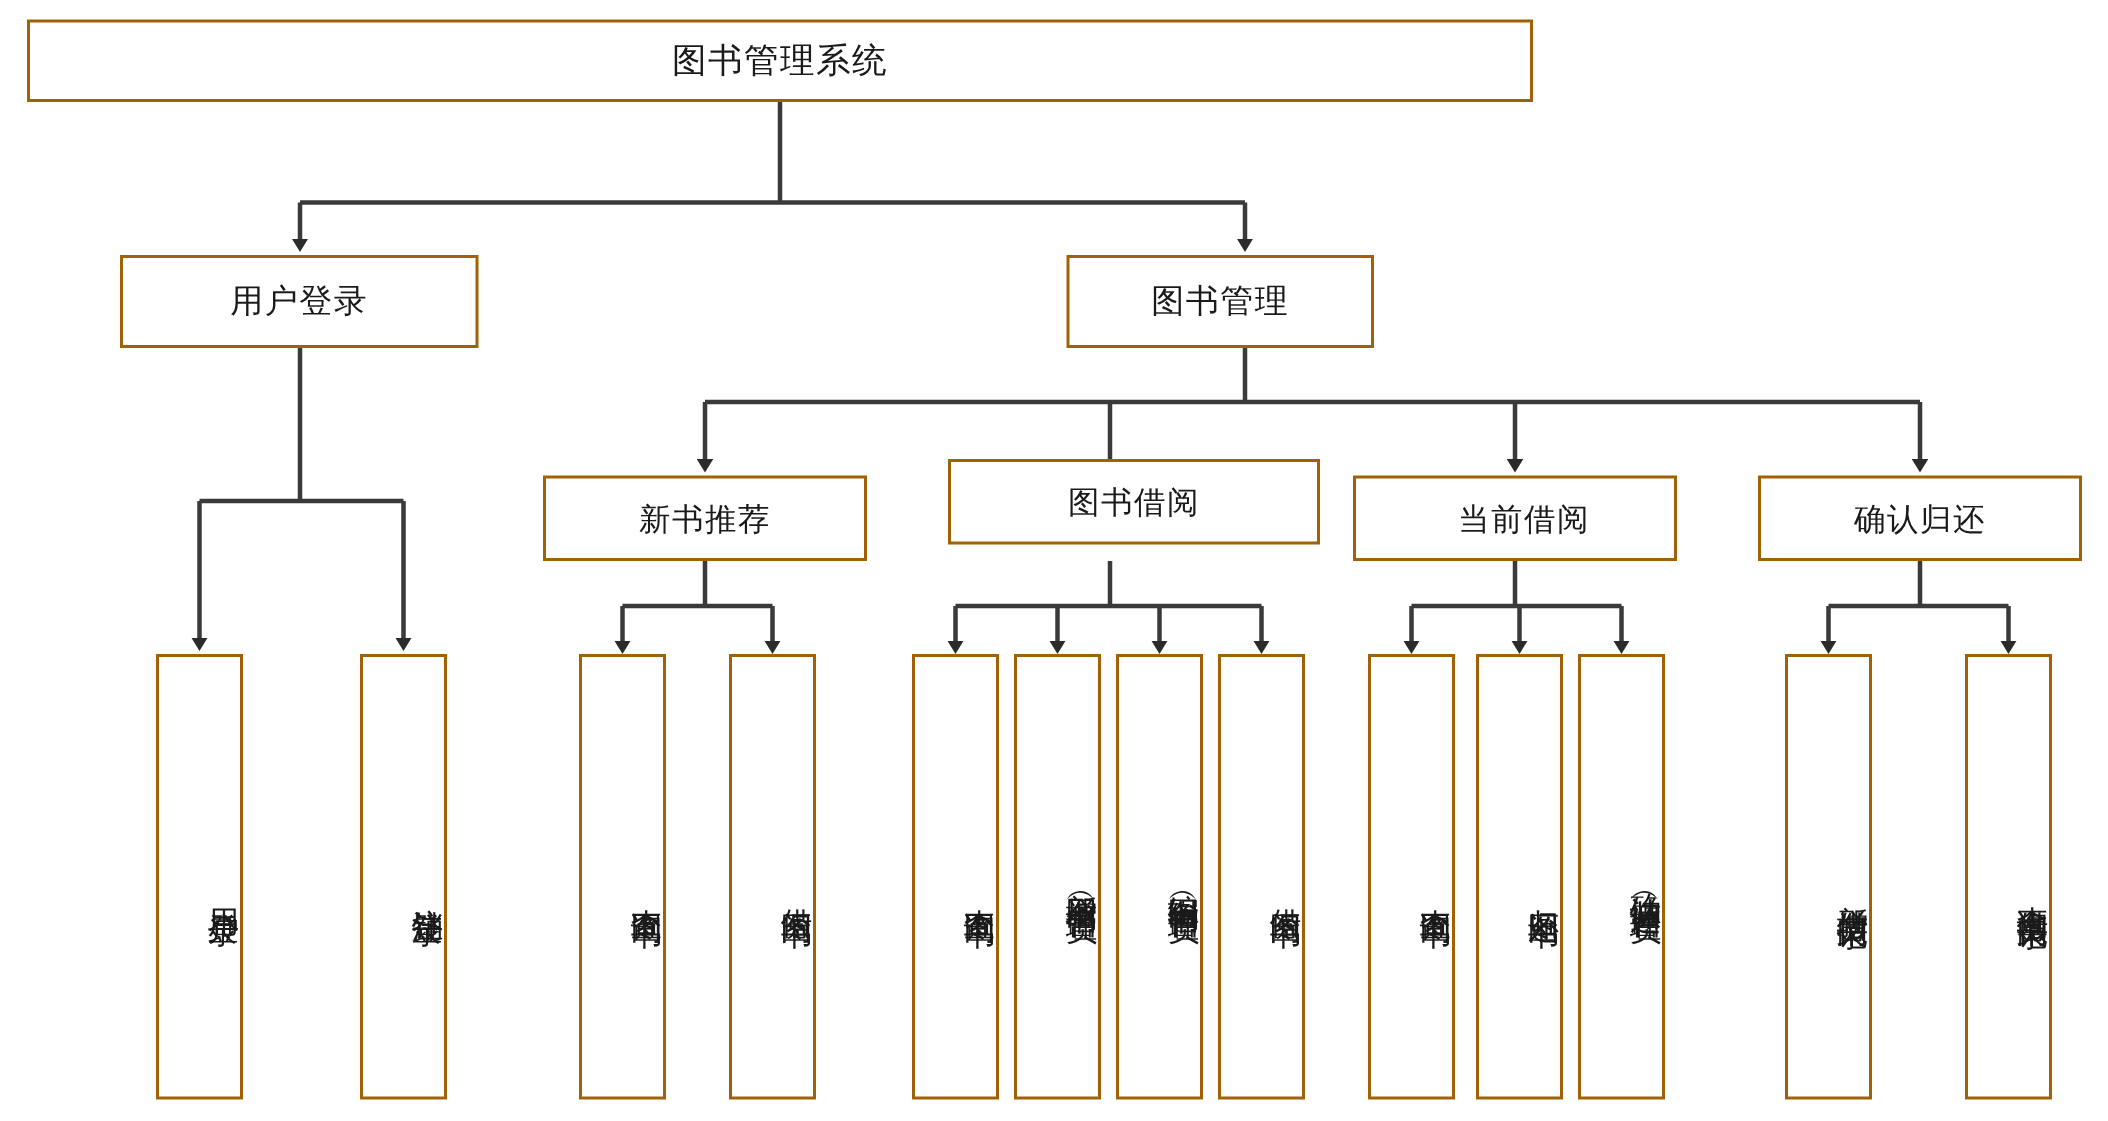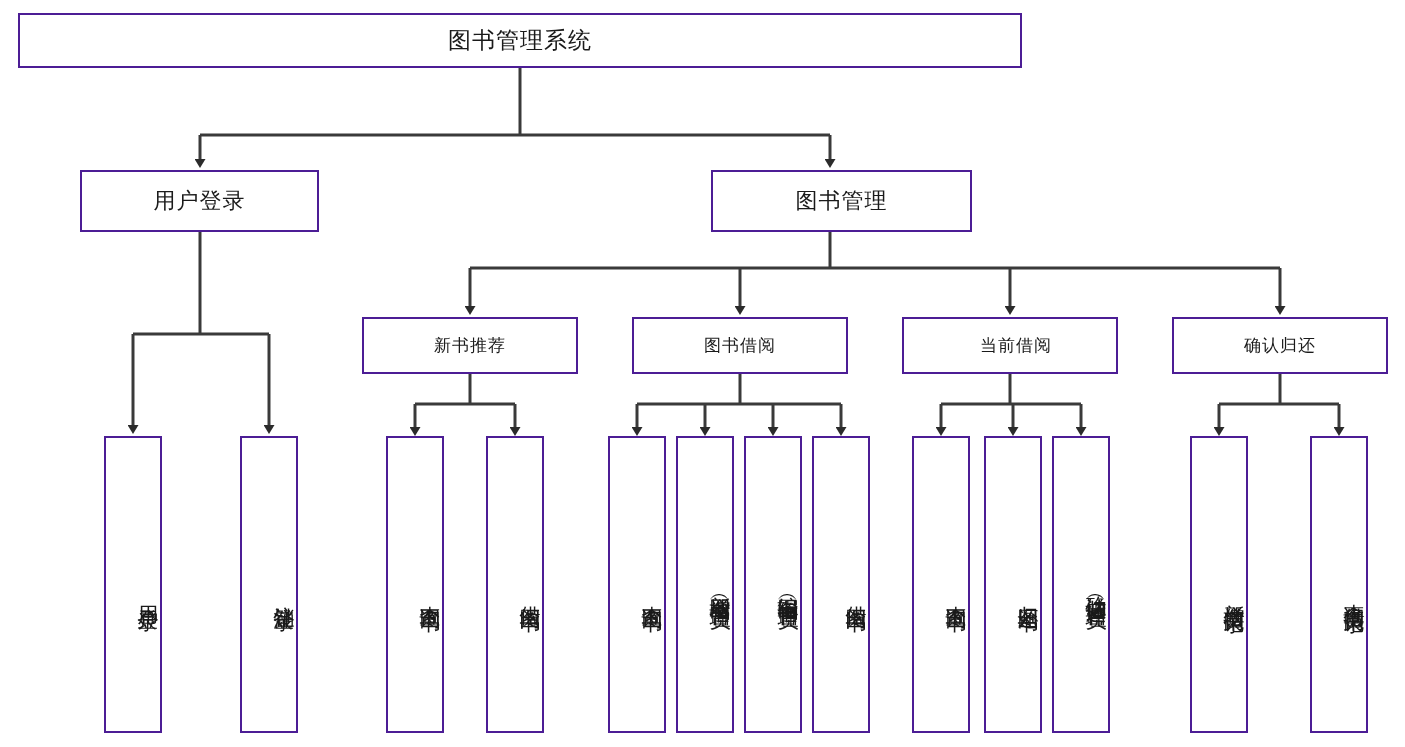--- a/index.html
+++ b/index.html
@@ -23,37 +23,37 @@
     left: 0;
     top: 0;
     width: 1405px;
     height: 747px;
     pointer-events: none;
   }
   .node {
     position: absolute;
     box-sizing: border-box;
     background: #ffffff;
-    border: 2px solid #4c1d95;
+    border: 2px solid #a16207;
     display: flex;
     align-items: center;
     justify-content: center;
     color: #1a1a1a;
     z-index: 2;
   }
   .node.root-node {
     font-size: 23px;
     letter-spacing: 1px;
   }
   .node.branch-node {
     font-size: 22px;
     letter-spacing: 1px;
   }
   .node.group-node {
-    font-size: 17px;
+    font-size: 21px;
     letter-spacing: 1px;
   }
   .node.leaf-node {
     writing-mode: vertical-rl;
     text-orientation: upright;
     align-items: flex-start;
     justify-content: center;
     padding-top: 16px;
     font-size: 21px;
     line-height: 1.18;
@@ -133,27 +133,27 @@
     </g>
   </svg>
 
   <div id="node-layer">
       <div class="node root-node" style="left: 18px; top: 13px; width: 1004px; height: 55px;">
         <span class="node-label">图书管理系统</span>
       </div>
       <div class="node branch-node" style="left: 80px; top: 170px; width: 239px; height: 62px;">
         <span class="node-label">用户登录</span>
       </div>
-      <div class="node branch-node" style="left: 711px; top: 170px; width: 261px; height: 62px;">
+      <div class="node branch-node" style="left: 711px; top: 170px; width: 205px; height: 62px;">
         <span class="node-label">图书管理</span>
       </div>
       <div class="node group-node" style="left: 362px; top: 317px; width: 216px; height: 57px;">
         <span class="node-label">新书推荐</span>
       </div>
-      <div class="node group-node" style="left: 632px; top: 317px; width: 216px; height: 57px;">
+      <div class="node group-node" style="left: 632px; top: 306px; width: 248px; height: 57px;">
         <span class="node-label">图书借阅</span>
       </div>
       <div class="node group-node" style="left: 902px; top: 317px; width: 216px; height: 57px; padding-left: 12px;">
         <span class="node-label">当前借阅</span>
       </div>
       <div class="node group-node" style="left: 1172px; top: 317px; width: 216px; height: 57px;">
         <span class="node-label">确认归还</span>
       </div>
       <div class="node leaf-node" style="left: 104px; top: 436px; width: 58px; height: 297px;">
         <span class="node-label">用户登录</span>

